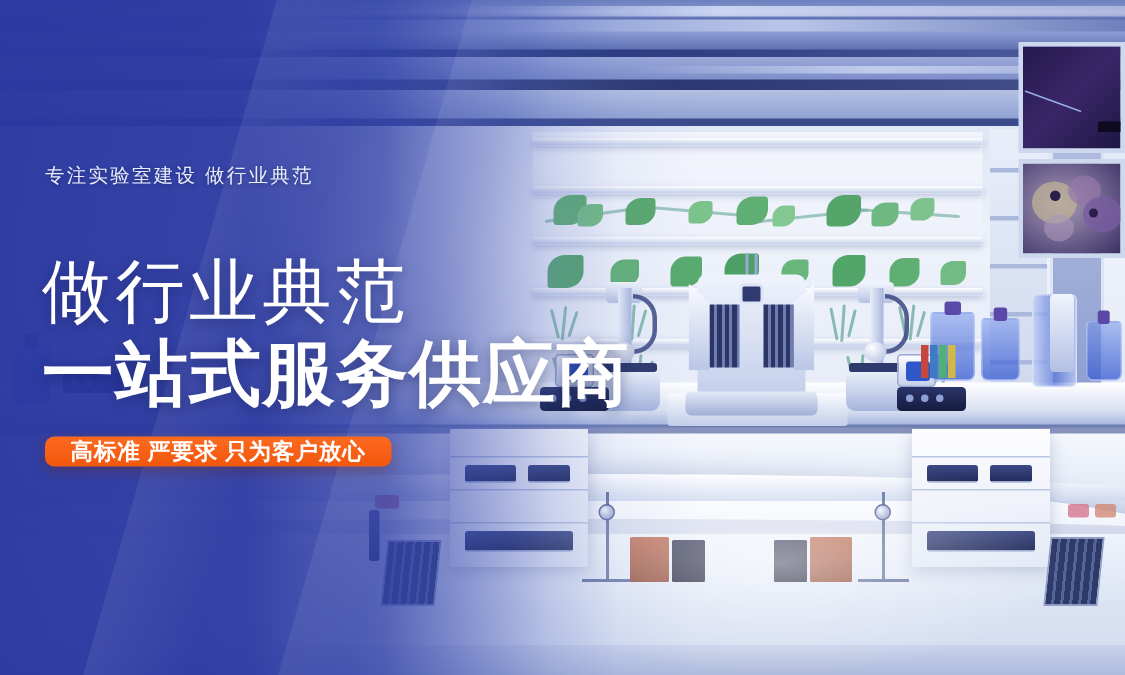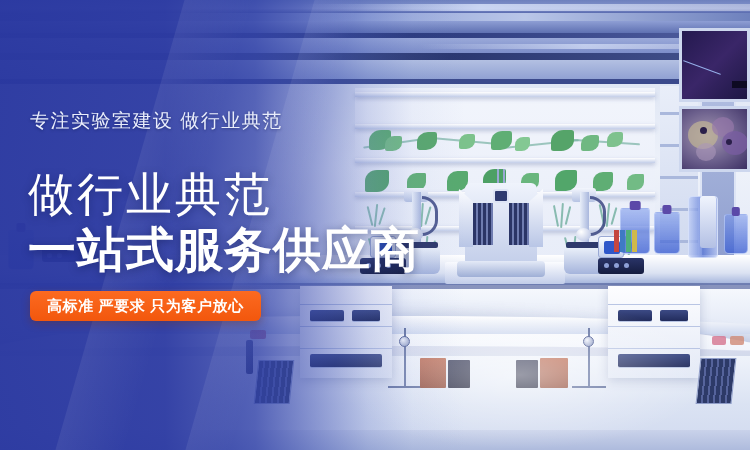--- a/index.html
+++ b/index.html
@@ -165,29 +165,29 @@
       rgba(70,92,186,.22) 49%,
       rgba(90,115,200,.06) 55%,
       rgba(120,145,215,0) 62%);}
   .ov-streak{position:absolute;top:0;bottom:0;
      background:linear-gradient(90deg,rgba(255,255,255,.07),rgba(255,255,255,0));
      transform:skewX(-16deg);}
 
   
   .content{position:absolute;left:0;top:0;width:100%;height:100%;}
   .tagline{position:absolute;left:30px;top:108px;
-     font-size:19px;letter-spacing:1.5px;color:#e9edfb;font-weight:400;
+     font-size:13px;letter-spacing:1.5px;color:#e9edfb;font-weight:400;
      text-shadow:0 1px 3px rgba(10,20,70,.45);white-space:nowrap;}
   .h1-light{position:absolute;left:28px;top:171px;
      font-size:46px;letter-spacing:3px;color:#ffffff;font-weight:300;line-height:1;
      text-shadow:0 2px 8px rgba(10,20,70,.4);white-space:nowrap;}
   .h1-bold{position:absolute;left:28px;top:226px;
      font-size:48px;letter-spacing:1px;color:#ffffff;font-weight:700;line-height:1;
      text-shadow:0 2px 9px rgba(10,20,70,.45);white-space:nowrap;}
-  .badge{position:absolute;left:30px;top:291px;height:30px;
+  .badge{position:absolute;left:30px;top:291px;height:20px;
      display:flex;align-items:center;
      padding:0 17px;border-radius:6px;
      background:linear-gradient(180deg,#fc6a20,#f2570d);
      box-shadow:0 3px 9px rgba(120,40,0,.32);}
   .badge span{font-size:15px;letter-spacing:.6px;color:#fff;font-weight:700;white-space:nowrap;}
 </style>
 </head>
 <body>
 
 <div class="banner">

